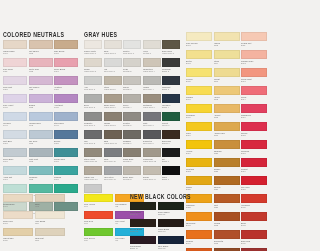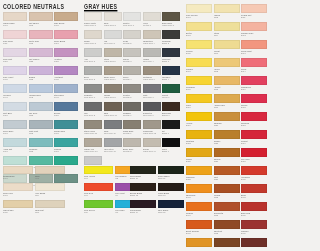--- a/index.html
+++ b/index.html
@@ -6,23 +6,23 @@
   body{
     width:270px;height:251px;
     background:#f2f1ef;
     font-family:"Liberation Sans","DejaVu Sans",sans-serif;
     overflow:hidden;
     position:relative;
   }
   .sheet{position:absolute;inset:0;background:#f3f2f0;}
 
   
-  .group{position:absolute;}
+  .group{position:absolute;margin-top:28px;}
   #g-neutrals{left:3px;  top:4px;  width:78px;}
-  #g-grays{   left:84px; top:4px;  width:98px;text-decoration:underline;}
+  #g-grays{   left:84px; top:4px;  width:98px;}
   #g-spectral{left:186px;top:4px;  width:82px;}
   #g-blush{   left:3px;  top:166px;width:78px;}
   #g-fluoro{  left:84px; top:166px;width:62px;}
   #g-newblack{left:130px;top:166px;width:56px;}
   #g-illus{   left:130px;top:219px;width:56px;}
 
   .head{
     font-size:5.2px;
     font-weight:bold;
     letter-spacing:.35px;
@@ -721,20 +721,23 @@
         </div>
         <div class="cell cellwrap">
           <span class="chip" style="background: rgb(35, 176, 216);"></span>
           <div class="lbl">Fluo Cyan</div>
           <div class="code">F06</div>
         </div>
       </div>
   </div>
 
   <div class="group" id="g-newblack">
+    <div class="head-wrap">
+      <div class="head">NEW BLACK COLORS</div>
+    </div>
     <div class="grid">
         <div class="cell cellwrap">
           <span class="chip" style="background: rgb(34, 37, 26);"></span>
           <div class="lbl">Olive Black</div>
           <div class="code">Black 10</div>
         </div>
         <div class="cell cellwrap">
           <span class="chip" style="background: rgb(27, 36, 25);"></span>
           <div class="lbl">Green Black</div>
           <div class="code">Black 11</div>

